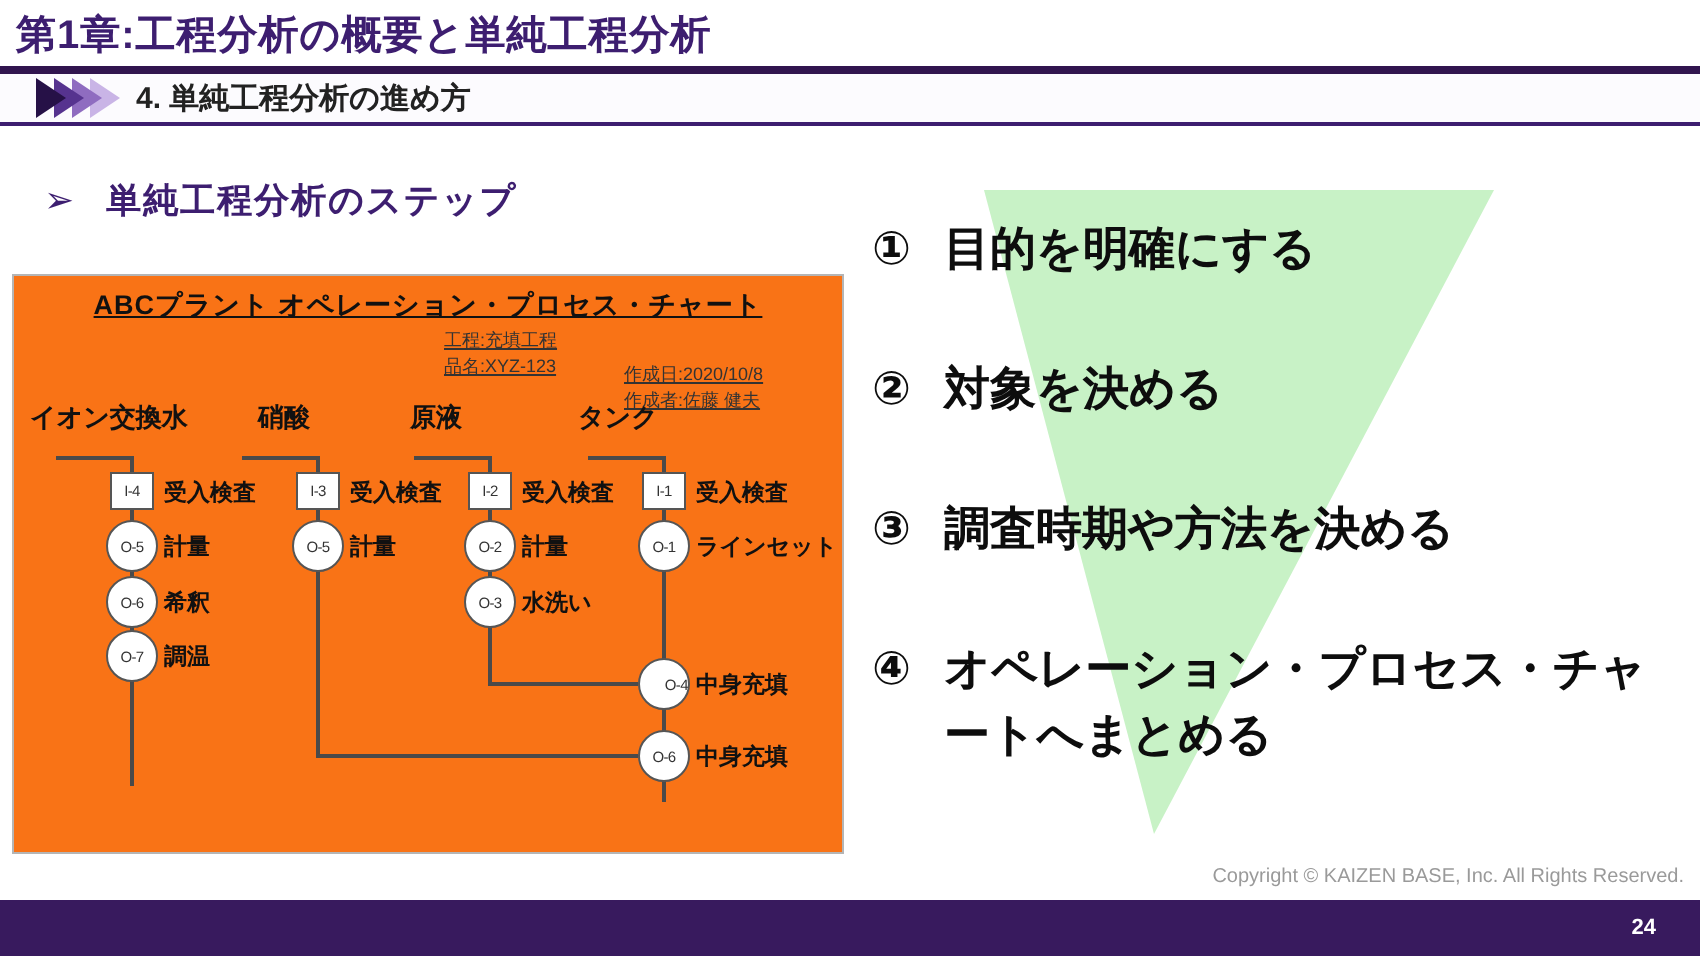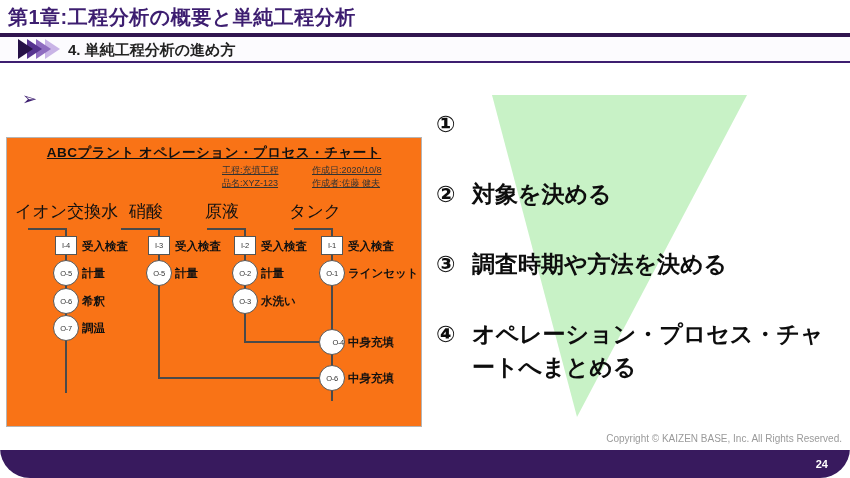--- a/index.html
+++ b/index.html
@@ -1,17 +1,17 @@
 <!DOCTYPE html>
 <html style="--purple: #3d1e70; --purple-dark: #31154f; --purple-bar: #381a5e; --green: #c8f2c6; --orange: #f5821f;"><head>
 <meta charset="utf-8">
 <style>
   html,body{margin:0;padding:0;background:#fff;}
   .slide{position:relative;width:850px;height:478px;background:#fff;overflow:hidden;
-         font-family:"Liberation Sans","DejaVu Sans",sans-serif;border-radius:30px;}
+         font-family:"Liberation Sans","DejaVu Sans",sans-serif;}
   
   .title{position:absolute;left:8px;top:4px;font-size:20px;font-weight:bold;
          color:var(--purple,#3d1e70);letter-spacing:.5px;white-space:nowrap;}
   .logo{position:absolute;right:10px;top:3px;display:flex;align-items:center;gap:5px;}
   .logo-text{font-size:16px;font-weight:600;color:#4a4a52;letter-spacing:1px;}
   .rule1{position:absolute;left:0;top:33px;width:850px;height:4px;background:var(--purple-dark,#31154f);}
   .subbar{position:absolute;left:0;top:37px;width:850px;height:24px;background:#fcfbfe;}
   .rule2{position:absolute;left:0;top:61px;width:850px;height:2px;background:var(--purple,#3d1e70);}
   .chevrons{position:absolute;left:18px;top:39px;width:56px;height:21px;}
   .chev{position:absolute;top:0;width:0;height:0;border-top:10.5px solid transparent;
@@ -35,22 +35,22 @@
   .step{position:absolute;left:0;display:flex;gap:6px;font-size:23px;font-weight:bold;
         color:#0d0d0d;line-height:1.45;}
   .step .num{flex:0 0 30px;}
   
   .panel{position:absolute;left:6px;top:137px;width:414px;height:288px;background:#f97316;
          border:1.5px solid #b5b5b5;z-index:1;}
   .opc-title{position:absolute;left:0;top:6px;width:100%;text-align:center;font-size:13.5px;
              font-weight:bold;color:#111;text-decoration:underline;letter-spacing:.5px;}
   .meta{position:absolute;top:26px;font-size:9px;color:#333;line-height:13px;}
   .meta span{display:block;text-decoration:underline;white-space:nowrap;}
-  .metaA{left:215px;} .metaB{left:305px;}
-  .colhead{position:absolute;top:62px;font-size:17px;font-weight:normal;color:#111;white-space:nowrap;}
+  .metaA{left:215px;} .metaB{left:305px;margin-top:17px;}
+  .colhead{position:absolute;top:62px;font-size:13px;font-weight:bold;color:#111;white-space:nowrap;}
   .vline,.hline{position:absolute;background:#4a4a4a;}
   .vline{width:1.5px;} .hline{height:1.5px;}
   .node{position:absolute;background:#fff;border:1.5px solid #555;box-sizing:border-box;
         display:flex;align-items:center;justify-content:center;font-size:7.5px;color:#333;
         letter-spacing:-.3px;z-index:2;}
   .sq{width:22px;height:19px;}
   .ci{width:26px;height:26px;border-radius:50%;}
   .nlabel{position:absolute;font-size:11.5px;font-weight:bold;color:#111;white-space:nowrap;z-index:2;}
   
   .copyright{position:absolute;right:8px;top:433px;font-size:10px;color:#9a9a9a;}
@@ -71,29 +71,31 @@
     <span class="chev chev1"></span>
     <span class="chev chev2"></span>
     <span class="chev chev3"></span>
     <span class="chev chev4"></span>
   </div>
   <div class="subbar-label">4. 単純工程分析の進め方</div>
   <div class="rule2"></div>
 
   <div class="section">
     <span class="bullet">➢</span>
+    <span class="stitle">単純工程分析のステップ</span>
   </div>
 
   <svg class="funnel">
     <polygon points="492,95 747,95 577,417"></polygon>
   </svg>
 
   <div class="steps">
     <div class="step" style="top:4px;">
       <span class="num">①</span>
+      <span>目的を明確にする</span>
     </div>
     <div class="step" style="top:74px;">
       <span class="num">②</span>
       <span>対象を決める</span>
     </div>
     <div class="step" style="top:144px;">
       <span class="num">③</span>
       <span>調査時期や方法を決める</span>
     </div>
     <div class="step" style="top:214px;width:410px;">

